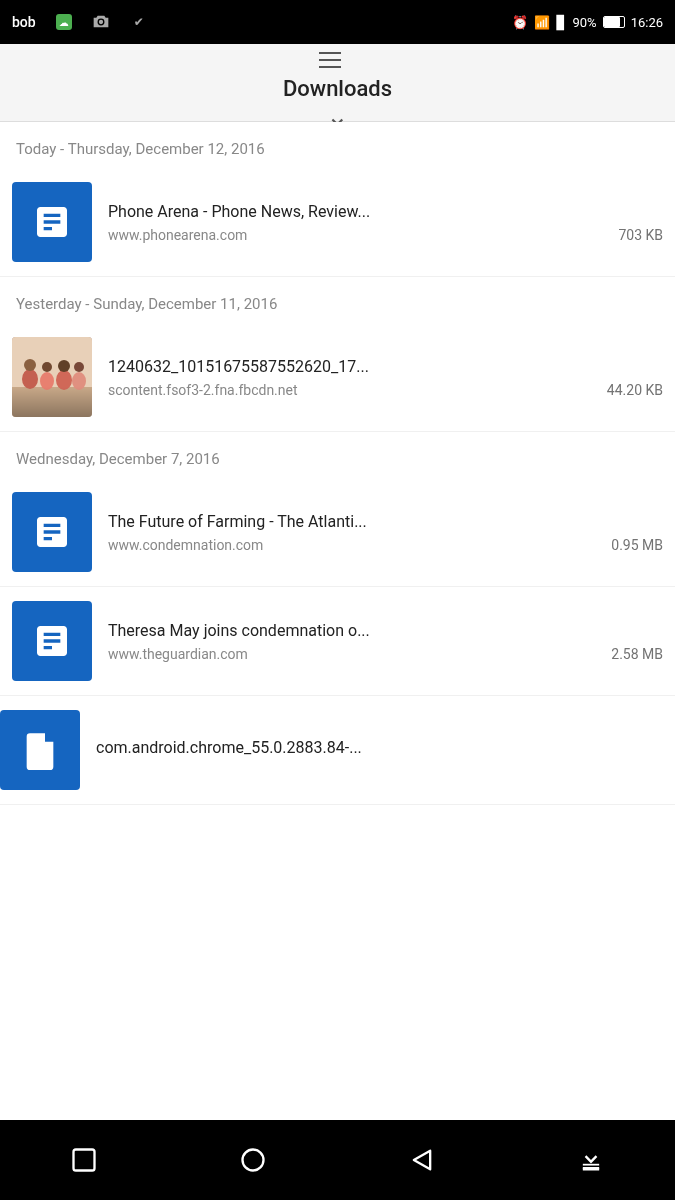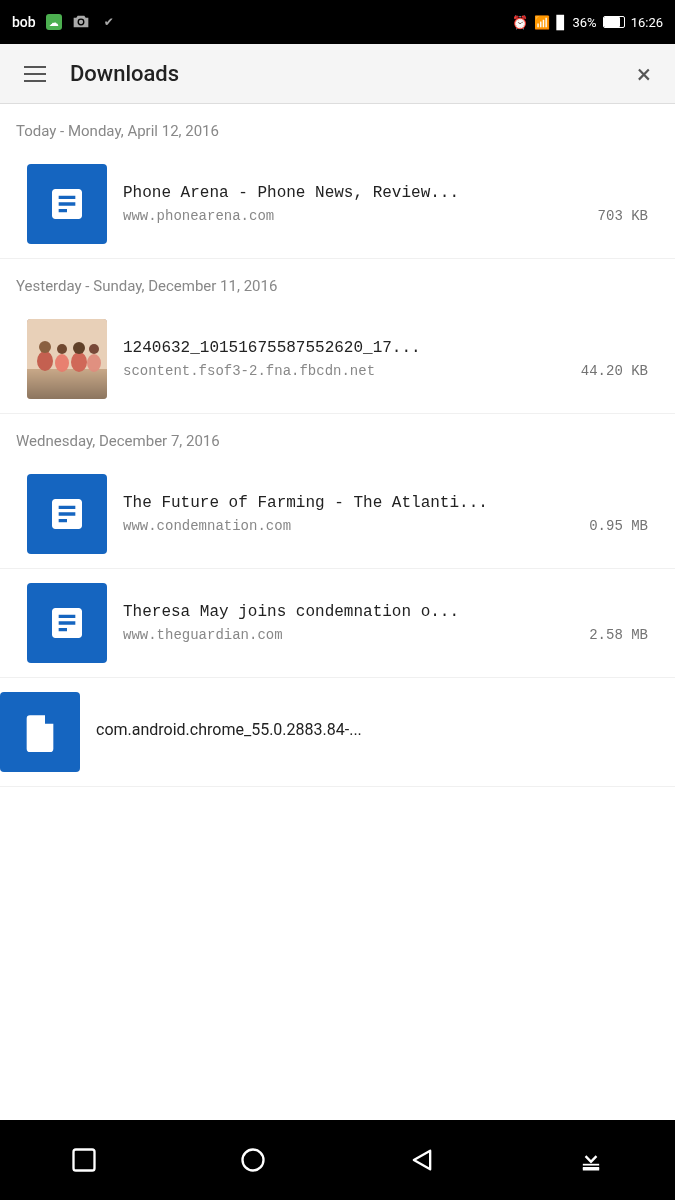--- a/index.html
+++ b/index.html
@@ -22,21 +22,21 @@
       display: flex;
       align-items: center;
       justify-content: space-between;
       padding: 0 12px;
       font-size: 13px;
       flex-shrink: 0;
     }
     .status-bar-left {
       display: flex;
       align-items: center;
-      gap: 10px;
+      gap: 20px;
     }
     .status-bar-right {
       display: flex;
       align-items: center;
       gap: 6px;
     }
     .status-username {
       font-size: 14px;
       font-weight: 500;
     }
@@ -54,26 +54,27 @@
       background: #4caf50;
       border-radius: 3px;
       display: inline-flex;
       align-items: center;
       justify-content: center;
     }
 
     
     .app-bar {
       background: #f5f5f5;
-      height: 60px;
+      height: 78px;
       display: flex;
       align-items: center;
       padding: 0 16px;
       border-bottom: 1px solid #ddd;
       flex-shrink: 0;
+      flex-direction: column;
     }
     .menu-icon {
       display: flex;
       flex-direction: column;
       gap: 5px;
       cursor: pointer;
       padding: 8px;
       margin-right: 16px;
     }
     .menu-icon span {
@@ -107,24 +108,23 @@
       padding: 18px 16px 10px 16px;
       font-size: 15px;
       color: #888;
       background: #fff;
     }
 
     
     .download-item {
       display: flex;
       align-items: center;
-      padding: 14px 27px;
+      padding: 14px 12px;
       background: #fff;
       border-bottom: 1px solid #f0f0f0;
-      font-family: Liberation Mono, monospace;
     }
     .item-icon {
       width: 80px;
       height: 80px;
       flex-shrink: 0;
       margin-right: 16px;
       border-radius: 4px;
       overflow: hidden;
     }
     .item-icon-blue {
@@ -234,21 +234,21 @@
     </span>
     <span class="status-icon" style="color:#aaa;">✔</span>
   </div>
   <div class="status-bar-right">
 
     <span style="font-size:13px;">⏰</span>
 
     <span style="font-size:13px;">📶</span>
 
     <span style="font-size:13px;">▊</span>
-    <span>36%</span>
+    <span>90%</span>
 
     <span style="display:inline-block;border:1px solid #fff;border-radius:2px;width:22px;height:12px;position:relative;vertical-align:middle;">
       <span style="display:block;background:#fff;width:80%;height:100%;border-radius:1px;"></span>
     </span>
     <span>16:26</span>
   </div>
 </div>
 
 <div class="app-bar">
   <div class="menu-icon">
@@ -256,21 +256,21 @@
     <span></span>
     <span></span>
   </div>
   <span class="app-bar-title">Downloads</span>
   <span class="close-btn">×</span>
 </div>
 
 <div class="content">
 
   <div class="section-header">
-    <span>Today - Monday, April 12, 2016</span>
+    <span>Today - Thursday, December 12, 2016</span>
   </div>
 
   <div class="download-item">
     <div class="item-icon item-icon-blue">
       <svg viewBox="0 0 24 24" xmlns="http://www.w3.org/2000/svg">
         <path d="M19 3H5c-1.1 0-2 .9-2 2v14c0 1.1.9 2 2 2h14c1.1 0 2-.9 2-2V5c0-1.1-.9-2-2-2zm-7 14H7v-2h5v2zm5-4H7v-2h10v2zm0-4H7V7h10v2z"></path>
       </svg>
     </div>
     <div class="item-info">
       <div class="item-title">Phone Arena - Phone News, Review...</div>

